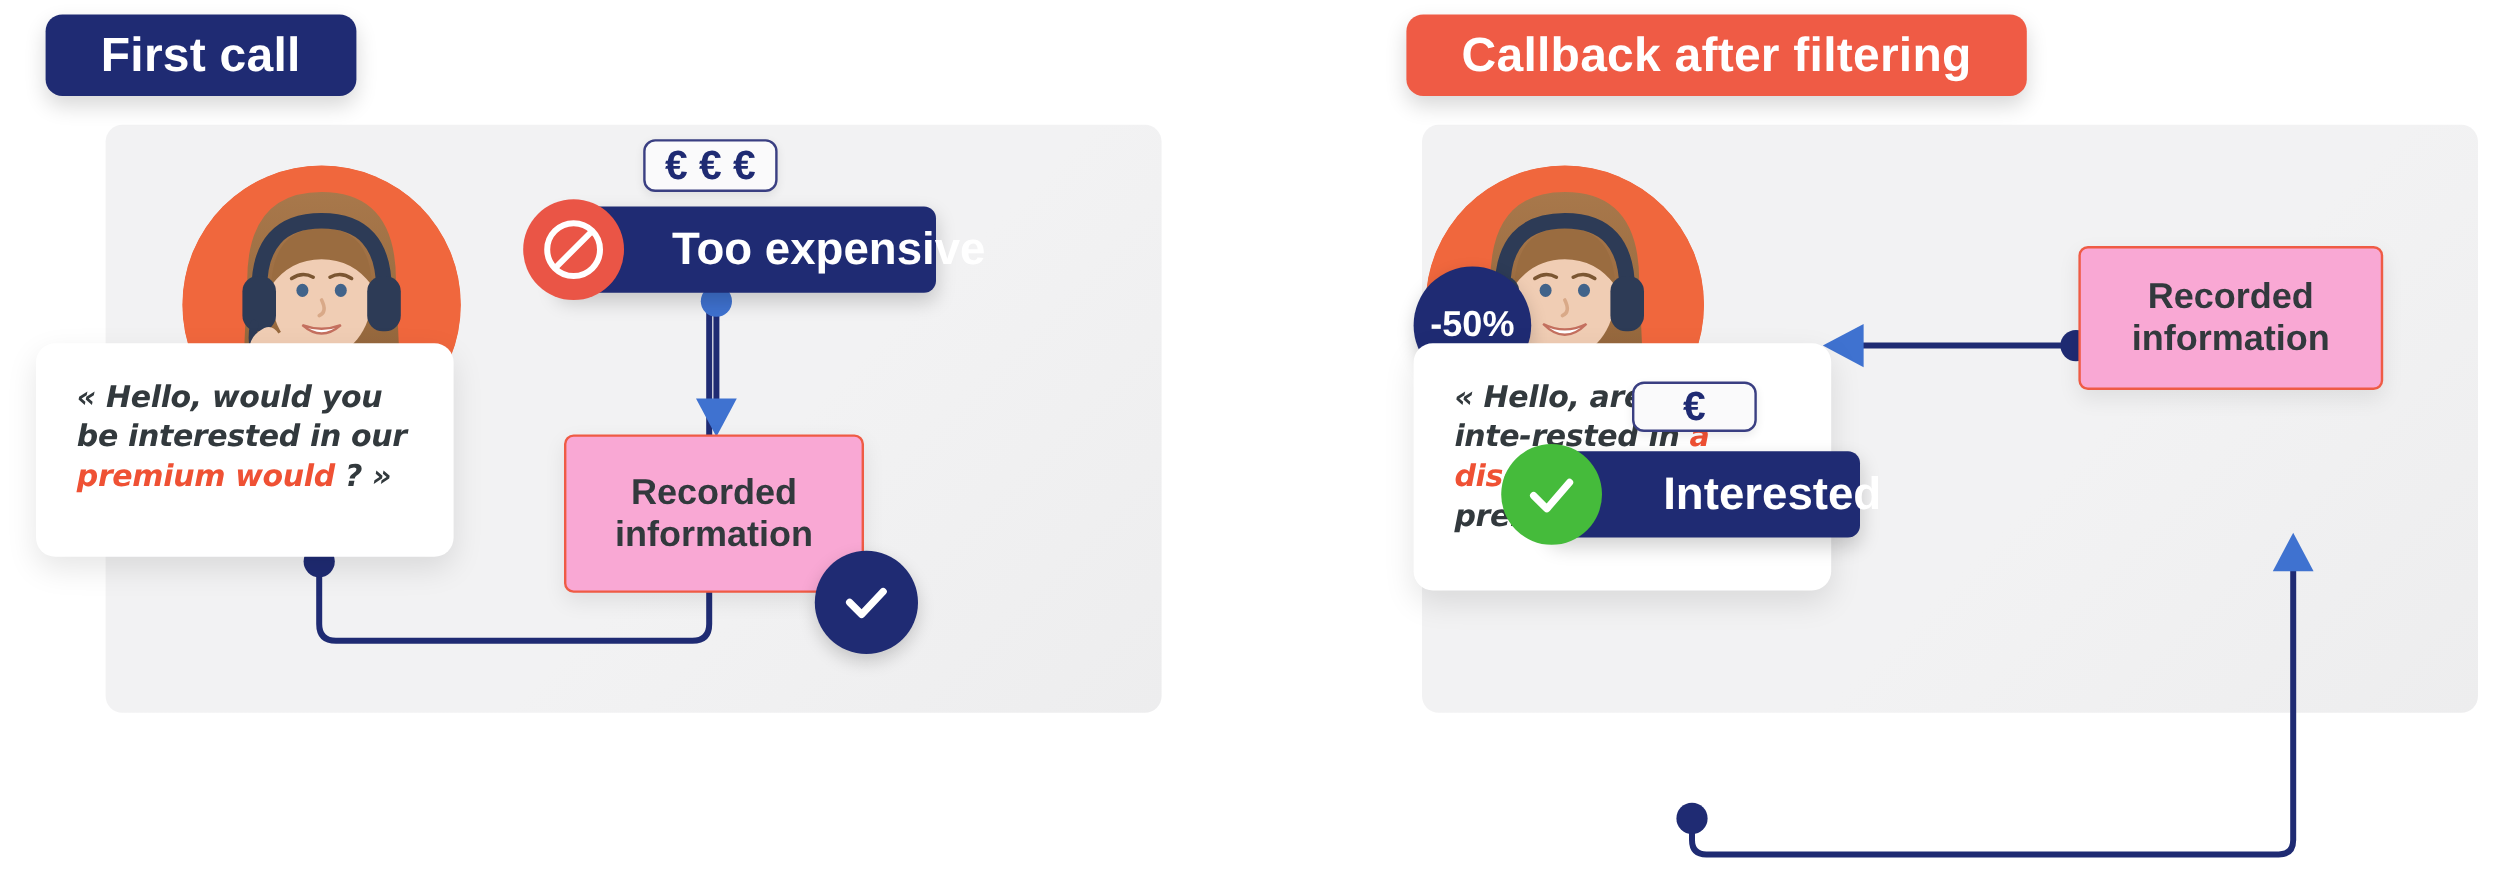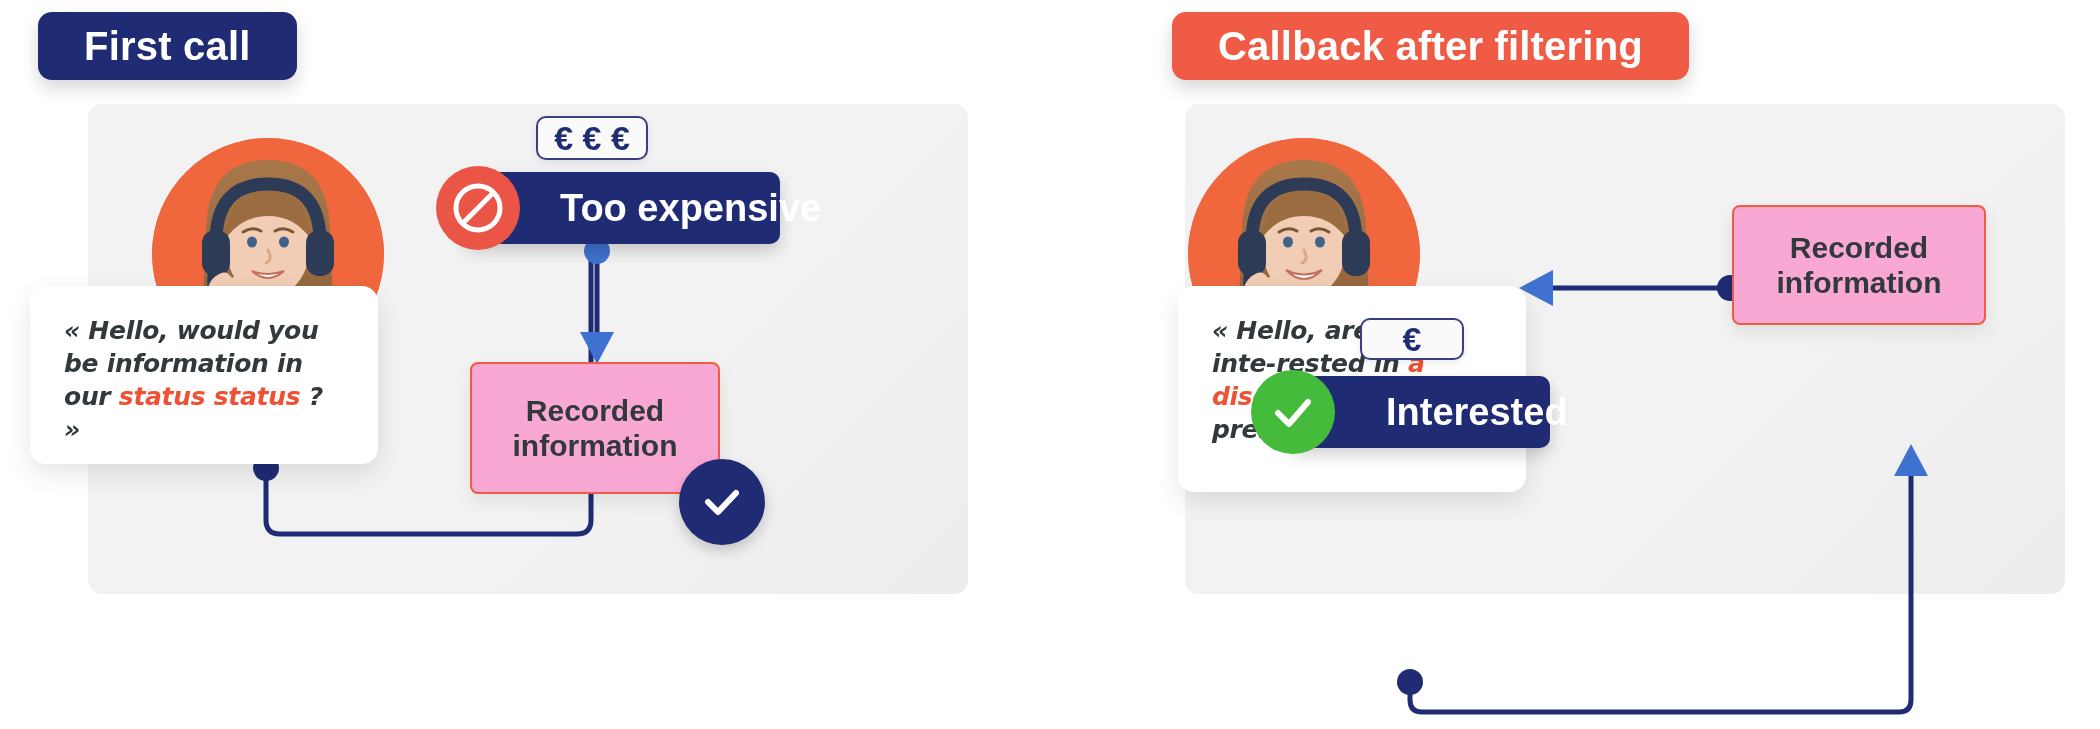--- a/index.html
+++ b/index.html
@@ -225,21 +225,21 @@
 
         <path d="M60 132 q-6 28 16 38" stroke="#2d3b56" stroke-width="7" fill="none" stroke-linecap="round"></path>
 
         <path d="M60 170 q-10 -22 4 -32 q10 -8 16 2 q10 -8 16 4 l-4 34 q-16 12 -32 -8 z" fill="#f0cdb4"></path>
       </g>
     </svg>
   </div>
 
   <div class="quote-card left">
     <div class="quote-text">
-      <span>« Hello, would you be information in our </span><span class="hl">status status</span><span> ? »</span>
+      <span>« Hello, would you be interested in our </span><span class="hl">premium would</span><span> ? »</span>
     </div>
   </div>
 
   <div class="euro-badge left">€ € €</div>
 
   <div class="status-banner expensive">
     <span>Too expensive</span>
   </div>
   <div class="status-icon deny">
     <svg width="56" height="56" viewBox="0 0 56 56">
@@ -290,20 +290,21 @@
         <path d="M98 132 q18 18 36 0 q-18 9 -36 0 z" fill="#ffffff" stroke="#c4705f" stroke-width="2"></path>
         <path d="M64 104 q0 -58 52 -58 q52 0 52 58" stroke="#2d3b56" stroke-width="13" fill="none" stroke-linecap="round"></path>
         <rect x="50" y="92" width="28" height="46" rx="13" fill="#2d3b56"></rect>
         <rect x="154" y="92" width="28" height="46" rx="13" fill="#2d3b56"></rect>
         <path d="M60 132 q-6 28 16 38" stroke="#2d3b56" stroke-width="7" fill="none" stroke-linecap="round"></path>
         <path d="M60 170 q-10 -22 4 -32 q10 -8 16 2 q10 -8 16 4 l-4 34 q-16 12 -32 -8 z" fill="#f0cdb4"></path>
       </g>
     </svg>
   </div>
 
+  <div class="discount">-50%</div>
 
   <div class="quote-card right">
     <div class="quote-text">
       <span>« Hello, are you inte-rested in </span><span class="hl">a discount</span><span> on our premium status? »</span>
     </div>
   </div>
 
   <div class="rec-box right">
     <div>
       <span>Recorded</span><br>

